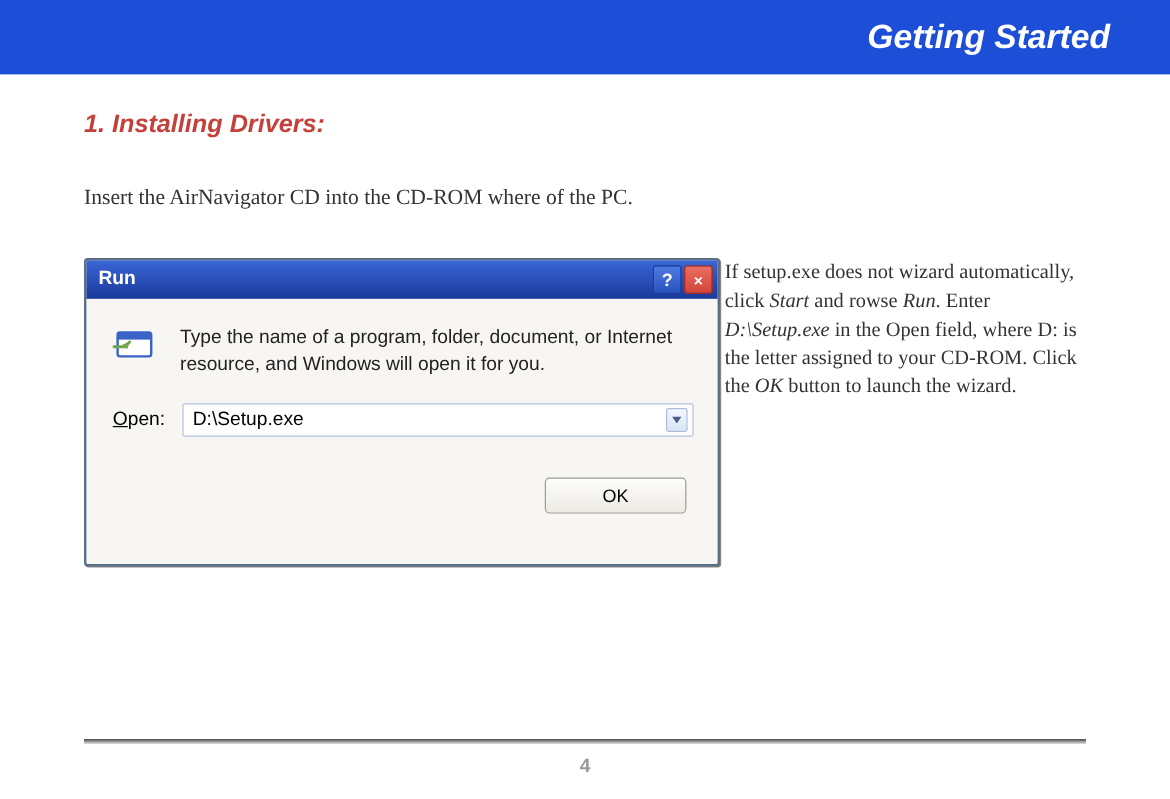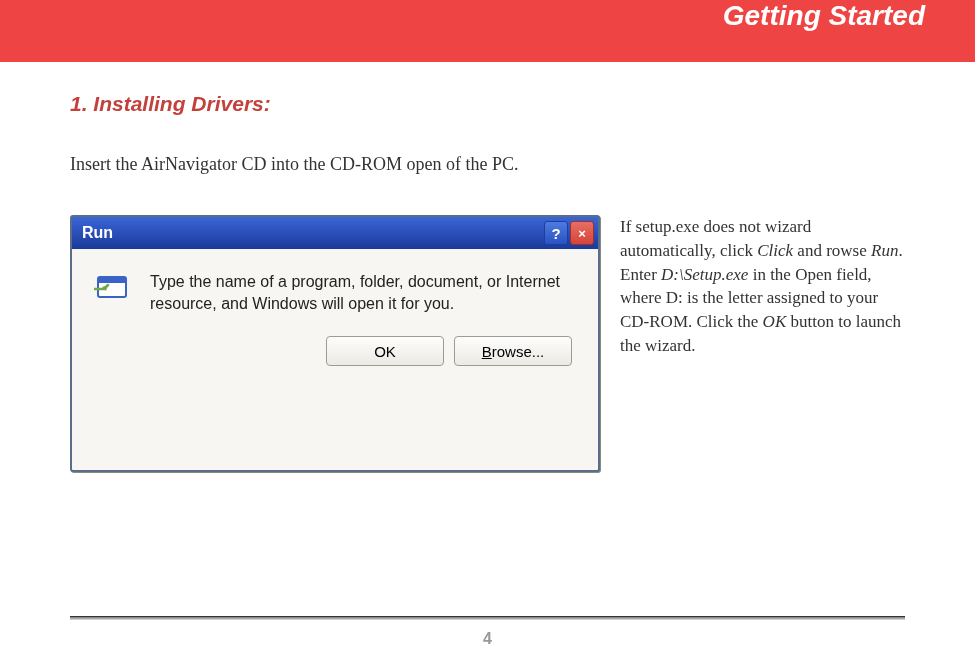--- a/index.html
+++ b/index.html
@@ -8,23 +8,23 @@
     height: 666px;
     font-family: Georgia, 'Times New Roman', serif;
     background: #fff;
     color: #333;
     position: relative;
   }
 
   .header-bar {
     width: 100%;
     height: 62px;
-    background: #ef4444;
-    display: flex;
-    align-items: flex-start;
+    background: #1d4ed8;
+    display: flex;
+    align-items: center;
     justify-content: flex-end;
     padding-right: 50px;
   }
   .header-title {
     color: #fff;
     font-family: 'Century Gothic', 'Avant Garde', sans-serif;
     font-style: italic;
     font-weight: bold;
     font-size: 28px;
   }
@@ -43,21 +43,21 @@
   }
 
   .intro-text {
     font-size: 18px;
     color: #333;
     margin-bottom: 40px;
   }
 
   .figure-row {
     display: flex;
-    gap: 20px;
+    gap: 4px;
     align-items: flex-start;
   }
 
   
   .run-dialog {
     width: 530px;
     height: 257px;
     border: 2px solid #5a6e85;
     border-radius: 3px;
     background: #f7f6f2;
@@ -212,21 +212,21 @@
 </style>
 </head>
 <body>
 
 <div class="header-bar">
   <span class="header-title">Getting Started</span>
 </div>
 
 <div class="content">
   <h2 class="section-heading">1. Installing Drivers:</h2>
-  <p class="intro-text">Insert the AirNavigator CD into the CD-ROM open of the PC.</p>
+  <p class="intro-text">Insert the AirNavigator CD into the CD-ROM where of the PC.</p>
 
   <div class="figure-row">
 
     <div class="run-dialog">
       <div class="titlebar">
         <span class="titlebar-text">Run</span>
         <div class="titlebar-btn help-btn">
           <span>?</span>
         </div>
         <div class="titlebar-btn close-btn">
@@ -240,33 +240,41 @@
             <svg viewBox="0 0 40 32">
               <rect x="4" y="4" width="28" height="20" rx="2" fill="#fff" stroke="#3a63c8" stroke-width="2"></rect>
               <rect x="4" y="4" width="28" height="6" fill="#3a63c8"></rect>
               <path d="M0 16 L10 16 L14 12" stroke="#6fa84f" stroke-width="2.5" fill="none" stroke-linecap="round"></path>
               <path d="M8 14 L14 12 L12 18 Z" fill="#6fa84f"></path>
             </svg>
           </div>
           <div class="msg-text">Type the name of a program, folder, document, or Internet resource, and Windows will open it for you.</div>
         </div>
 
+        <div class="open-row">
+          <span class="open-label"><span class="u">O</span><span>pen:</span></span>
+          <div class="open-field">
+            <span class="open-value">D:\Setup.exe</span>
+            <div class="combo-arrow">
+              <svg viewBox="0 0 8 6">
+                  <path d="M0 0 L8 0 L4 6 Z" fill="#4a5d88"></path>
+                </svg>
+            </div>
+          </div>
+        </div>
 
         <div class="button-row">
           <div class="dlg-btn">
             <span>OK</span>
           </div>
-          <div class="dlg-btn">
-            <span><span class="u">B</span><span>rowse...</span></span>
-          </div>
         </div>
       </div>
     </div>
 
     <div class="side-text">
-      <span>If setup.exe does not wizard automatically, click </span><span class="it">Click</span><span> and rowse </span><span class="it">Run</span><span>.  Enter </span><span class="it">D:\Setup.exe</span><span> in the Open field, where D: is the letter assigned to your CD-ROM.  Click the </span><span class="it">OK</span><span> button to launch the wizard.</span>
+      <span>If setup.exe does not wizard automatically, click </span><span class="it">Start</span><span> and rowse </span><span class="it">Run</span><span>.  Enter </span><span class="it">D:\Setup.exe</span><span> in the Open field, where D: is the letter assigned to your CD-ROM.  Click the </span><span class="it">OK</span><span> button to launch the wizard.</span>
     </div>
 
   </div>
 </div>
 
 <div class="footer-rule"></div>
 <div class="page-num">4</div>
 
 </body></html>

